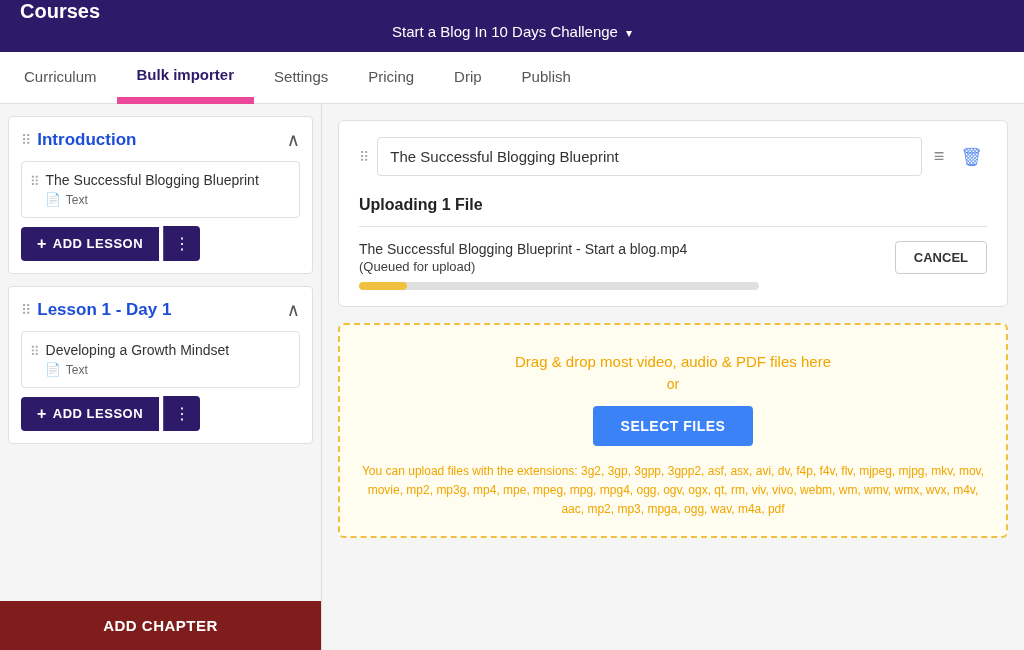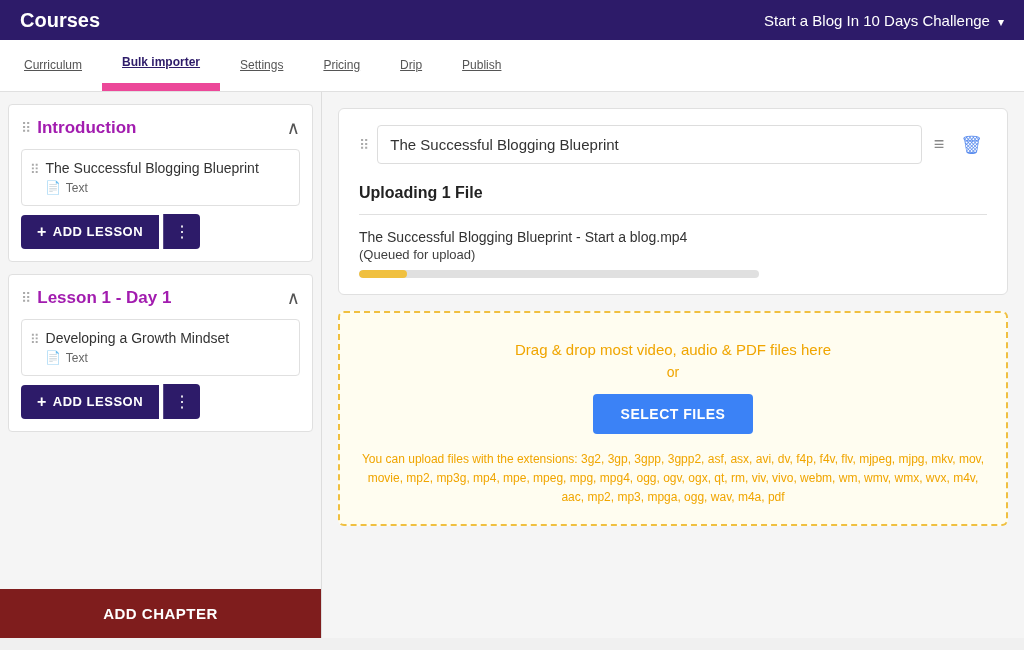--- a/index.html
+++ b/index.html
@@ -1,25 +1,26 @@
 <!DOCTYPE html>
 <html><head>
   <meta charset="utf-8">
   <style>
     * { box-sizing: border-box; margin: 0; padding: 0; }
     body { font-family: -apple-system, BlinkMacSystemFont, 'Segoe UI', sans-serif; background: #f0f0f0; width: 1024px; height: 650px; overflow: hidden; }
 
     
     .header {
       background: #2d1b69;
-      height: 40px;
+      height: 52px;
       display: flex;
       align-items: center;
       padding: 0 20px;
       color: white;
+      flex-direction: column;
     }
     .header-title {
       font-size: 20px;
       font-weight: 600;
       color: white;
       margin-right: auto;
     }
     .header-course {
       display: flex;
       align-items: flex-end;
@@ -36,27 +37,26 @@
     .nav-tabs {
       background: white;
       display: flex;
       align-items: center;
       padding: 0 4px;
       border-bottom: 1px solid #e0e0e0;
       height: 52px;
     }
     .nav-tab {
       padding: 14px 20px;
-      font-size: 12px;
+      font-size: 15px;
       color: #555;
       cursor: pointer;
       border-bottom: 3px solid transparent;
       margin-bottom: -1px;
       white-space: nowrap;
-      text-decoration: underline;
     }
     .nav-tab.active {
       color: #2d1b69;
       border-bottom: 8px solid #ec4899;
       font-weight: 600;
     }
 
     
     .main-layout {
       display: flex;
@@ -90,21 +90,21 @@
     }
     .chapter-drag {
       color: #aaa;
       margin-right: 6px;
       font-size: 14px;
       cursor: grab;
     }
     .chapter-title {
       font-size: 17px;
       font-weight: 600;
-      color: #a21caf;
+      color: #1d4ed8;
       flex: 1;
     }
     .chapter-toggle {
       font-size: 18px;
       color: #555;
       cursor: pointer;
       background: none;
       border: none;
     }
 
@@ -435,20 +435,21 @@
       <hr class="upload-divider">
 
       <div class="file-upload-item">
         <div class="file-info">
           <div class="file-name">The Successful Blogging Blueprint - Start a blog.mp4</div>
           <div class="file-status">(Queued for upload)</div>
           <div class="progress-bar-bg">
             <div class="progress-bar-fill" style="width: 12%;"></div>
           </div>
         </div>
+        <button class="cancel-btn">CANCEL</button>
       </div>
     </div>
 
     <div class="drop-zone">
       <div class="drop-zone-text">Drag &amp; drop most video, audio &amp; PDF files here</div>
       <div class="drop-zone-or">or</div>
       <button class="select-files-btn">SELECT FILES</button>
       <div class="drop-zone-extensions">You can upload files with the extensions: 3g2, 3gp, 3gpp, 3gpp2, asf, asx, avi, dv, f4p, f4v, flv, mjpeg, mjpg, mkv, mov, movie, mp2, mp3g, mp4, mpe, mpeg, mpg, mpg4, ogg, ogv, ogx, qt, rm, viv, vivo, webm, wm, wmv, wmx, wvx, m4v, aac, mp2, mp3, mpga, ogg, wav, m4a, pdf</div>
     </div>
   </main>

